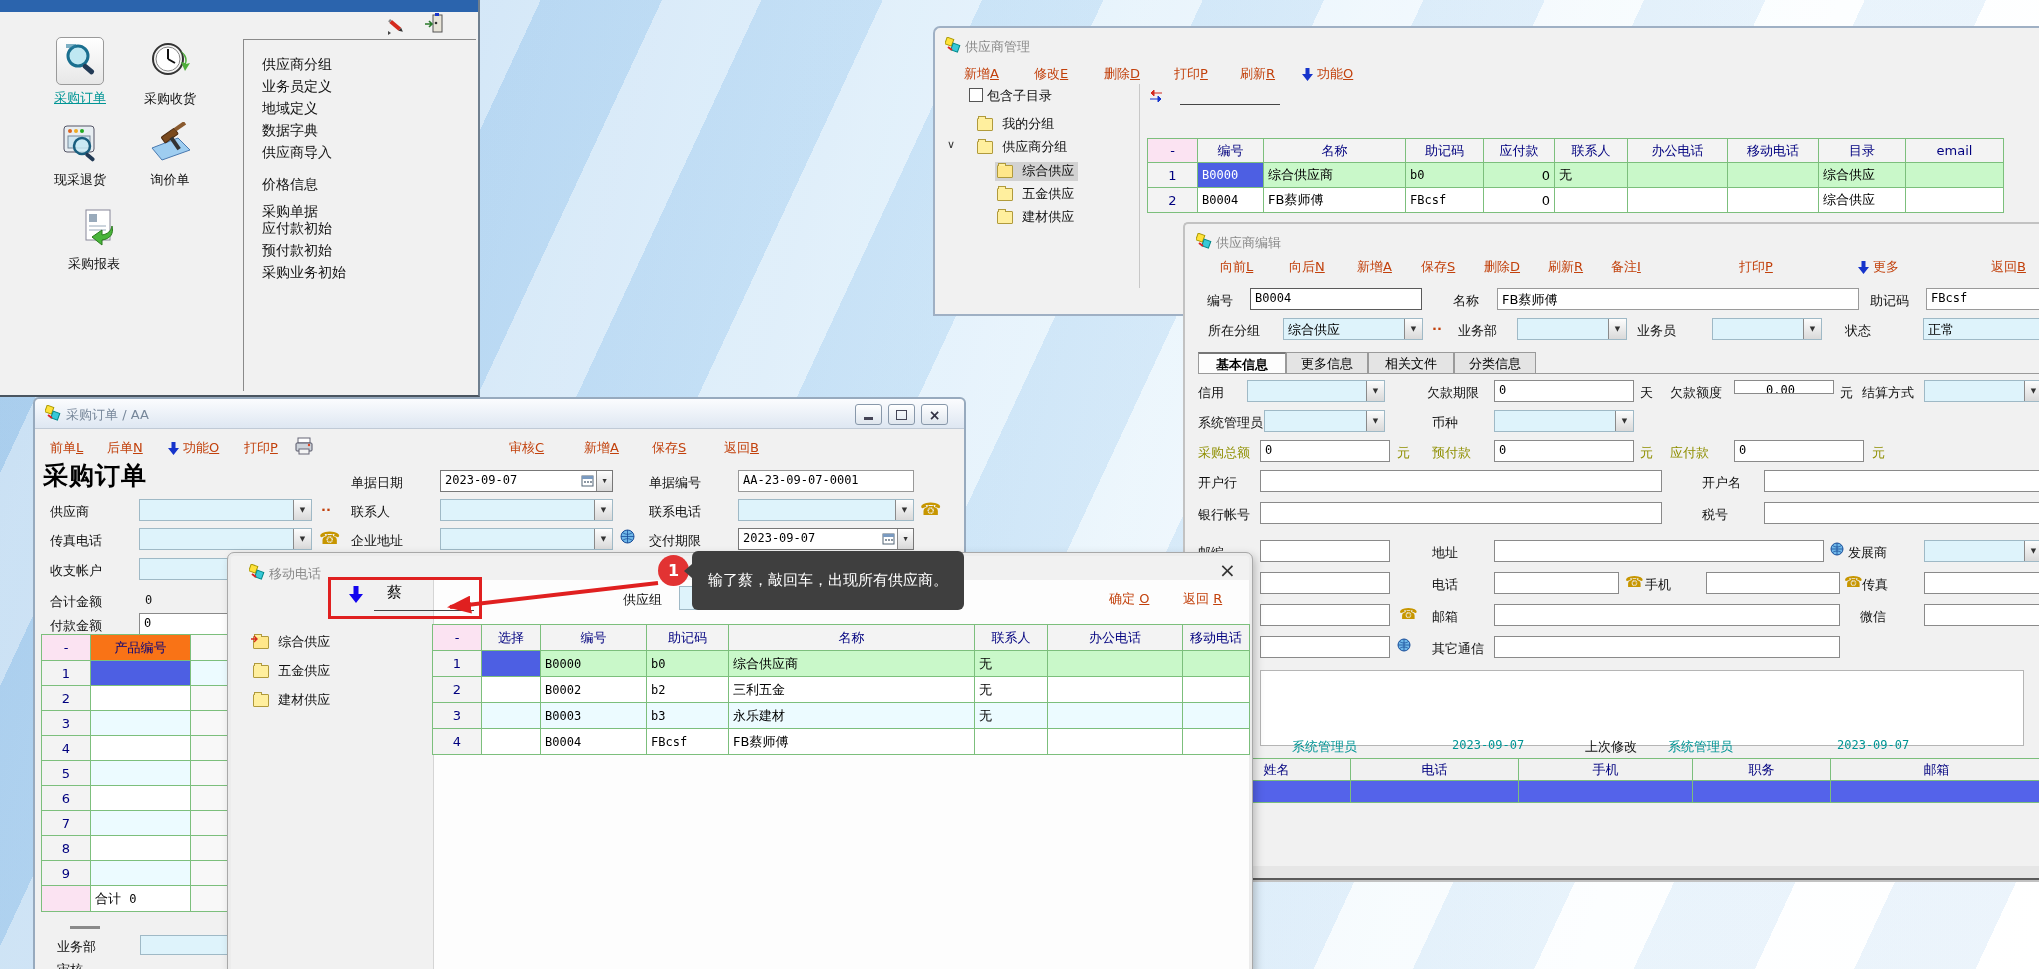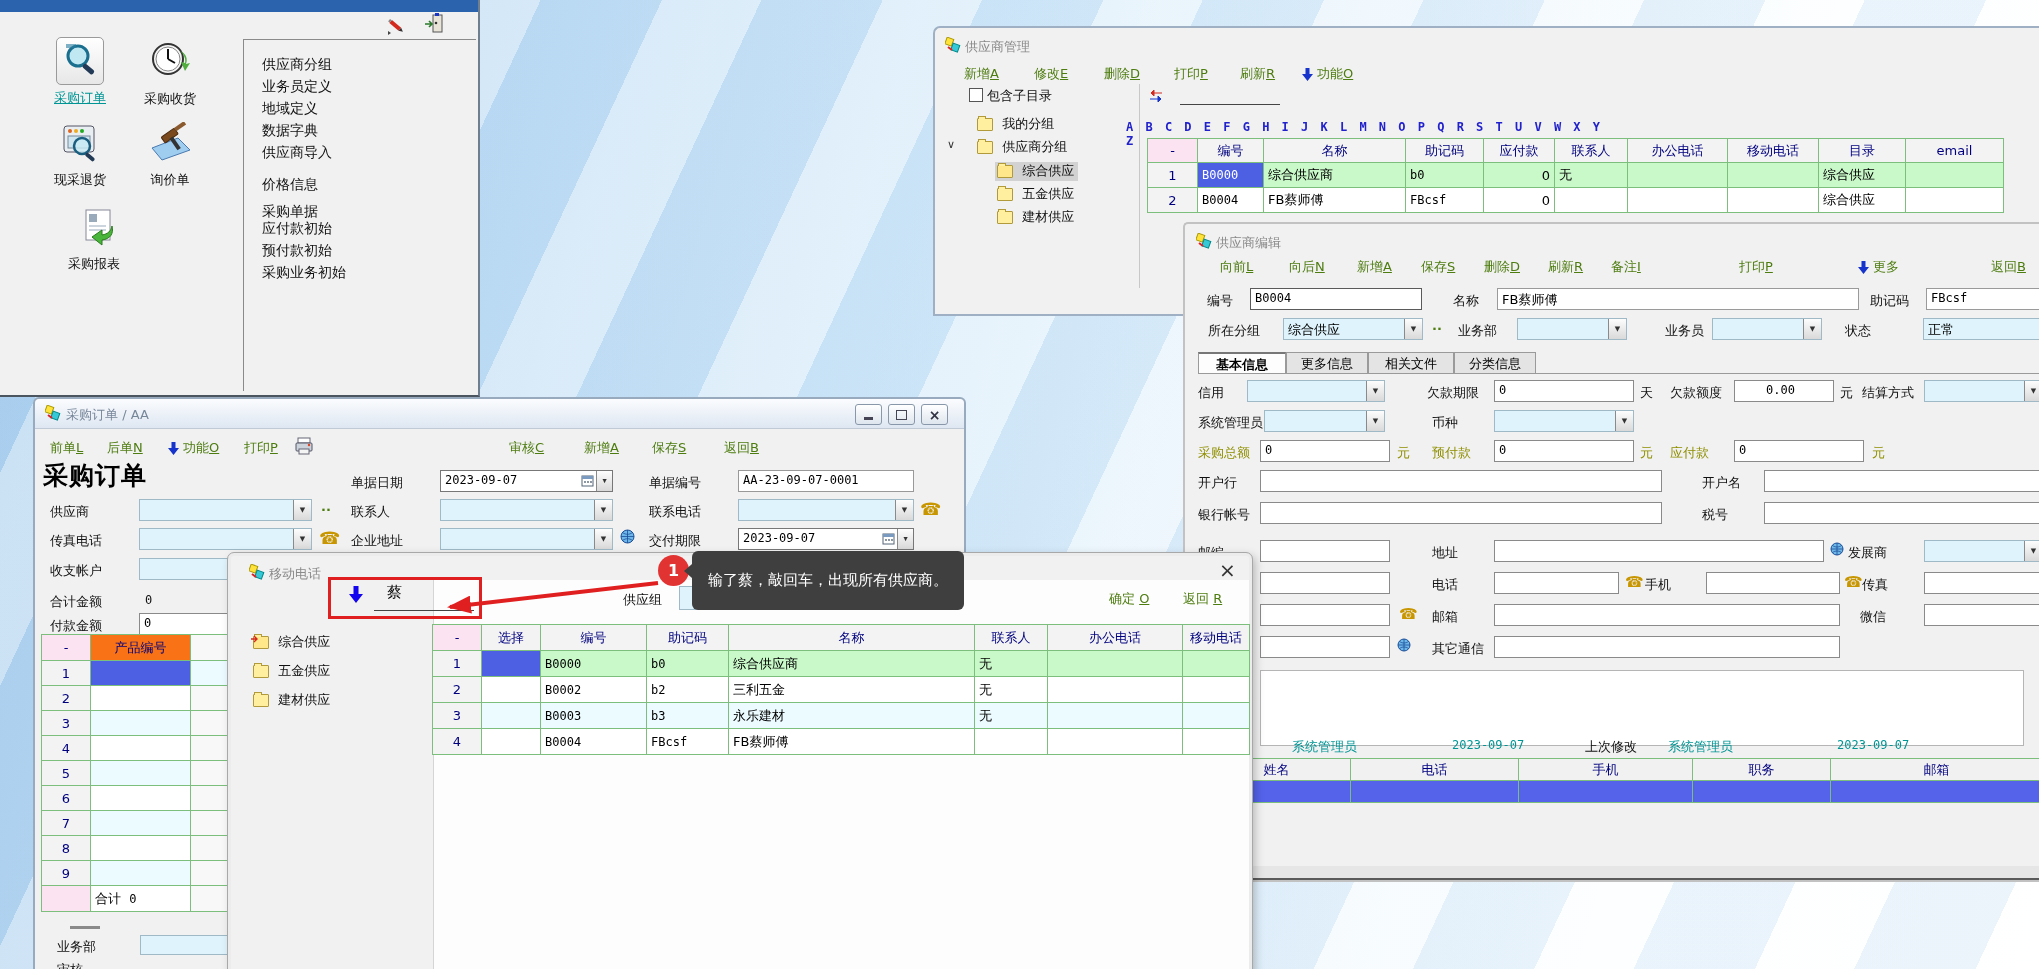--- a/index.html
+++ b/index.html
@@ -7,21 +7,21 @@
   #screen{position:relative;width:2039px;height:969px;overflow:hidden;
     background:linear-gradient(105deg,#a9cdec 0%,#bfdcf4 22%,#d8ecfa 45%,#eef7fd 65%,#fbfeff 80%,#ffffff 100%);}
   #screen::before{content:"";position:absolute;inset:0;
     background:repeating-linear-gradient(115deg,rgba(255,255,255,.35) 0 90px,rgba(150,195,235,.18) 90px 200px);
     pointer-events:none;}
   .abs{position:absolute;}
   .win{position:absolute;background:#f1f1f1;}
   .lbl{position:absolute;font-size:13px;color:#111;white-space:nowrap;}
   .olive{color:#8f8f00;}
   .gray-title{font-size:13px;color:#8a8a8a;white-space:nowrap;}
-  .hl{position:absolute;font-size:13px;color:#4d7c0f;cursor:pointer;white-space:nowrap;text-decoration:none;}
+  .hl{position:absolute;font-size:13px;color:#c2410c;cursor:pointer;white-space:nowrap;text-decoration:none;}
   .hl u{text-decoration:underline;}
   .teal{color:#009595;}
   .inp{position:absolute;background:#fff;border:1px solid #5a5a5a;box-sizing:border-box;
        font-size:13px;padding:2px 4px;white-space:nowrap;overflow:hidden;}
   .mono{font-family:"DejaVu Sans Mono",monospace;font-size:12px;}
   .inp-blue{position:absolute;background:#def3fb;border:1px solid #9fb9c6;box-sizing:border-box;
        font-size:13px;padding:2px 4px;white-space:nowrap;overflow:hidden;}
   .ulinp{position:absolute;border-bottom:1px solid #444;}
   .ddbtn{position:absolute;top:-1px;right:-1px;bottom:-1px;width:17px;background:linear-gradient(#fdfdfd,#d9d9d9);
        border:1px solid #8a8a8a;color:#333;font-size:7px;display:flex;align-items:center;justify-content:center;}
@@ -189,21 +189,20 @@
 
     <div class="abs" style="left:204px;top:56px;width:1px;height:204px;background:#c8c8c8;"></div>
 
     <span class="abs" style="left:212px;top:60px;">
       <svg width="18" height="13">
           <path d="M4 3h11M4 3l3-3v6z" fill="#d42a1e" stroke="#d42a1e"></path>
       <path d="M14 9H3M14 9l-3-3v6z" fill="#1634cb" stroke="#1634cb"></path>
         </svg></span>
     <div class="ulinp" style="left:245px;top:60px;width:100px;height:16px;"></div>
 
-    <div class="abs" style="left:191px;top:92px;width:480px;font-family:'DejaVu Sans Mono',monospace;font-size:12px;font-weight:bold;color:#2222cc;word-spacing:5px;">A B C D E F G H I J K L M N O P Q R S T U V W X Y Z</div>
 
     <table class="grid" style="left:212px;top:110px;width:857px;">
       <colgroup>
           <col style="width:50px">
           <col style="width:66px">
           <col style="width:142px">
           <col style="width:78px">
           <col style="width:71px">
           <col style="width:73px">
           <col style="width:100px">
@@ -285,42 +284,42 @@
 
     <span class="lbl" style="left:23px;top:98px;">所在分组</span>
     <div class="inp-blue" style="left:98px;top:94px;width:140px;height:22px;">
       <span>综合供应</span>
       <span class="ddbtn">▼</span></div>
     <span class="hl" style="left:247px;top:94px;font-weight:bold;">..</span>
     <span class="lbl" style="left:273px;top:98px;">业务部</span>
     <div class="inp-blue" style="left:332px;top:94px;width:110px;height:22px;">
       <span class="ddbtn">▼</span>
       </div>
-    <span class="lbl" style="left:452px;top:98px;margin-left:28px;">业务员</span>
+    <span class="lbl" style="left:452px;top:98px;">业务员</span>
     <div class="inp-blue" style="left:527px;top:94px;width:110px;height:22px;">
       <span class="ddbtn">▼</span>
       </div>
     <span class="lbl" style="left:660px;top:98px;">状态</span>
     <div class="inp-blue" style="left:738px;top:94px;width:120px;height:22px;">正常</div>
 
     <div class="tab active" style="left:13px;top:128px;width:88px;">基本信息</div>
     <div class="tab" style="left:101px;top:128px;width:82px;">更多信息</div>
     <div class="tab" style="left:183px;top:128px;width:86px;">相关文件</div>
     <div class="tab" style="left:269px;top:128px;width:82px;">分类信息</div>
     <div class="abs" style="left:13px;top:149px;width:845px;height:1px;background:#9a9a9a;"></div>
 
     <span class="lbl" style="left:13px;top:160px;">信用</span>
     <div class="inp-blue" style="left:62px;top:156px;width:138px;height:22px;">
       <span class="ddbtn">▼</span>
       </div>
     <span class="lbl" style="left:242px;top:160px;">欠款期限</span>
     <div class="inp mono" style="left:309px;top:156px;width:140px;height:22px;border-color:#8a8a8a;">0</div>
     <span class="lbl" style="left:455px;top:160px;">天</span>
     <span class="lbl" style="left:485px;top:160px;">欠款额度</span>
-    <div class="inp mono" style="left:549px;top:156px;width:100px;height:22px;border-color:#8a8a8a;padding-left:31px;">0.00</div>
+    <div class="inp mono" style="left:549px;top:156px;width:100px;height:14px;border-color:#8a8a8a;padding-left:31px;">0.00</div>
     <span class="lbl" style="left:655px;top:160px;">元</span>
     <span class="lbl" style="left:677px;top:160px;">结算方式</span>
     <div class="inp-blue" style="left:739px;top:156px;width:119px;height:22px;">
       <span class="ddbtn">▼</span>
       </div>
 
     <span class="lbl" style="left:13px;top:190px;">系统管理员</span>
     <div class="inp-blue" style="left:79px;top:186px;width:121px;height:22px;">
       <span class="ddbtn">▼</span>
       </div>

